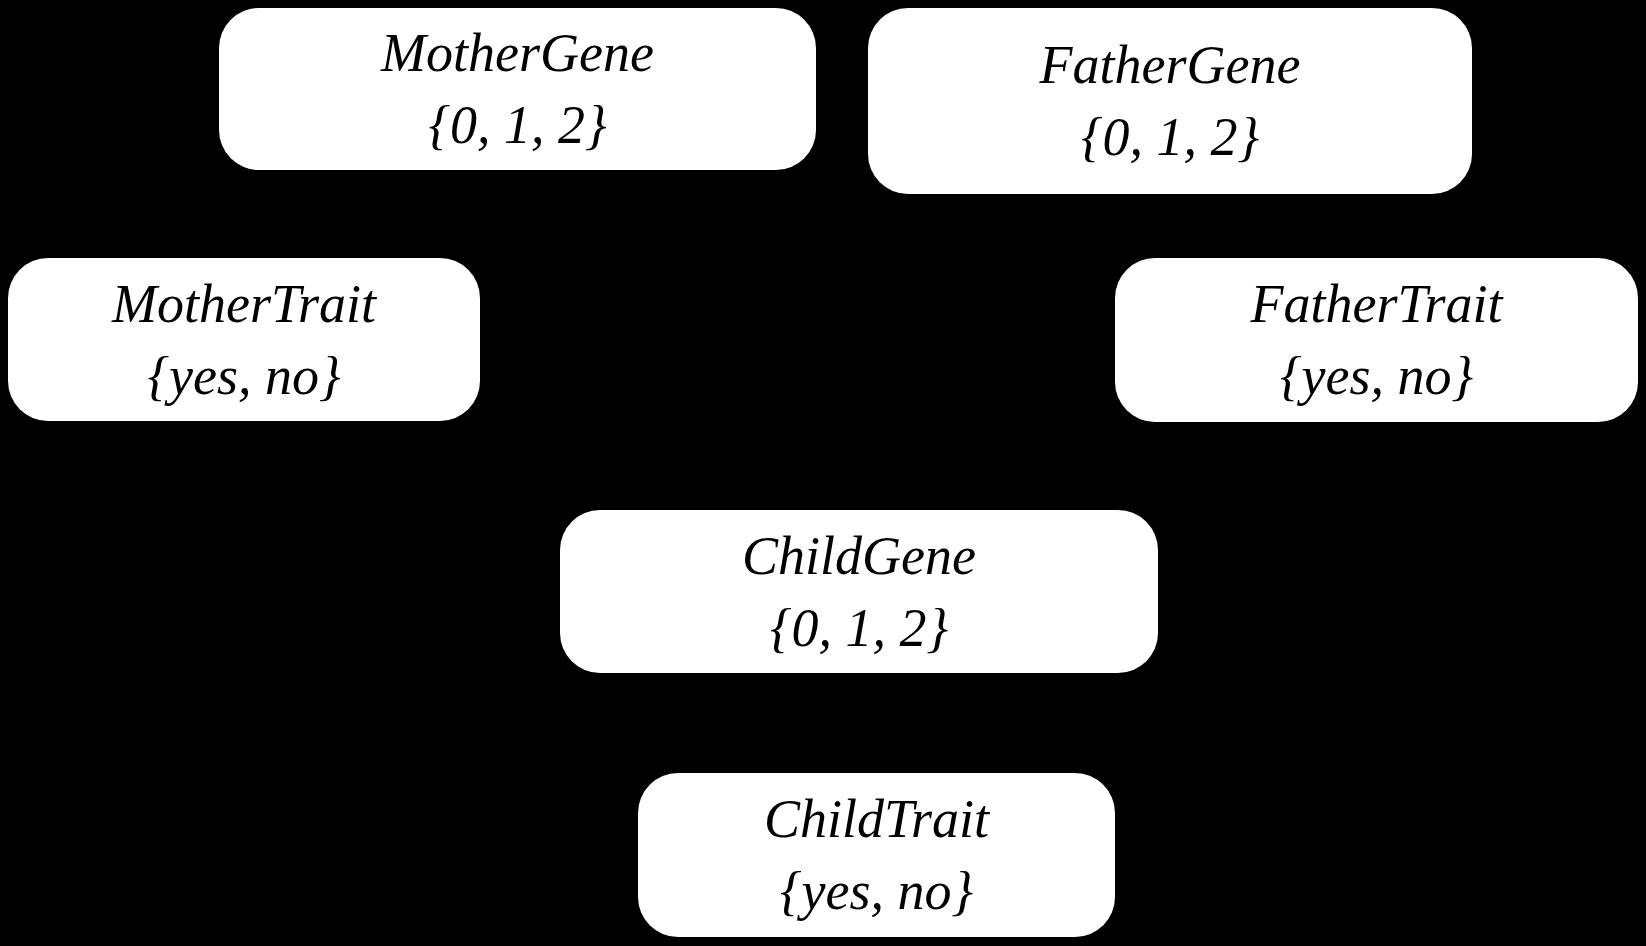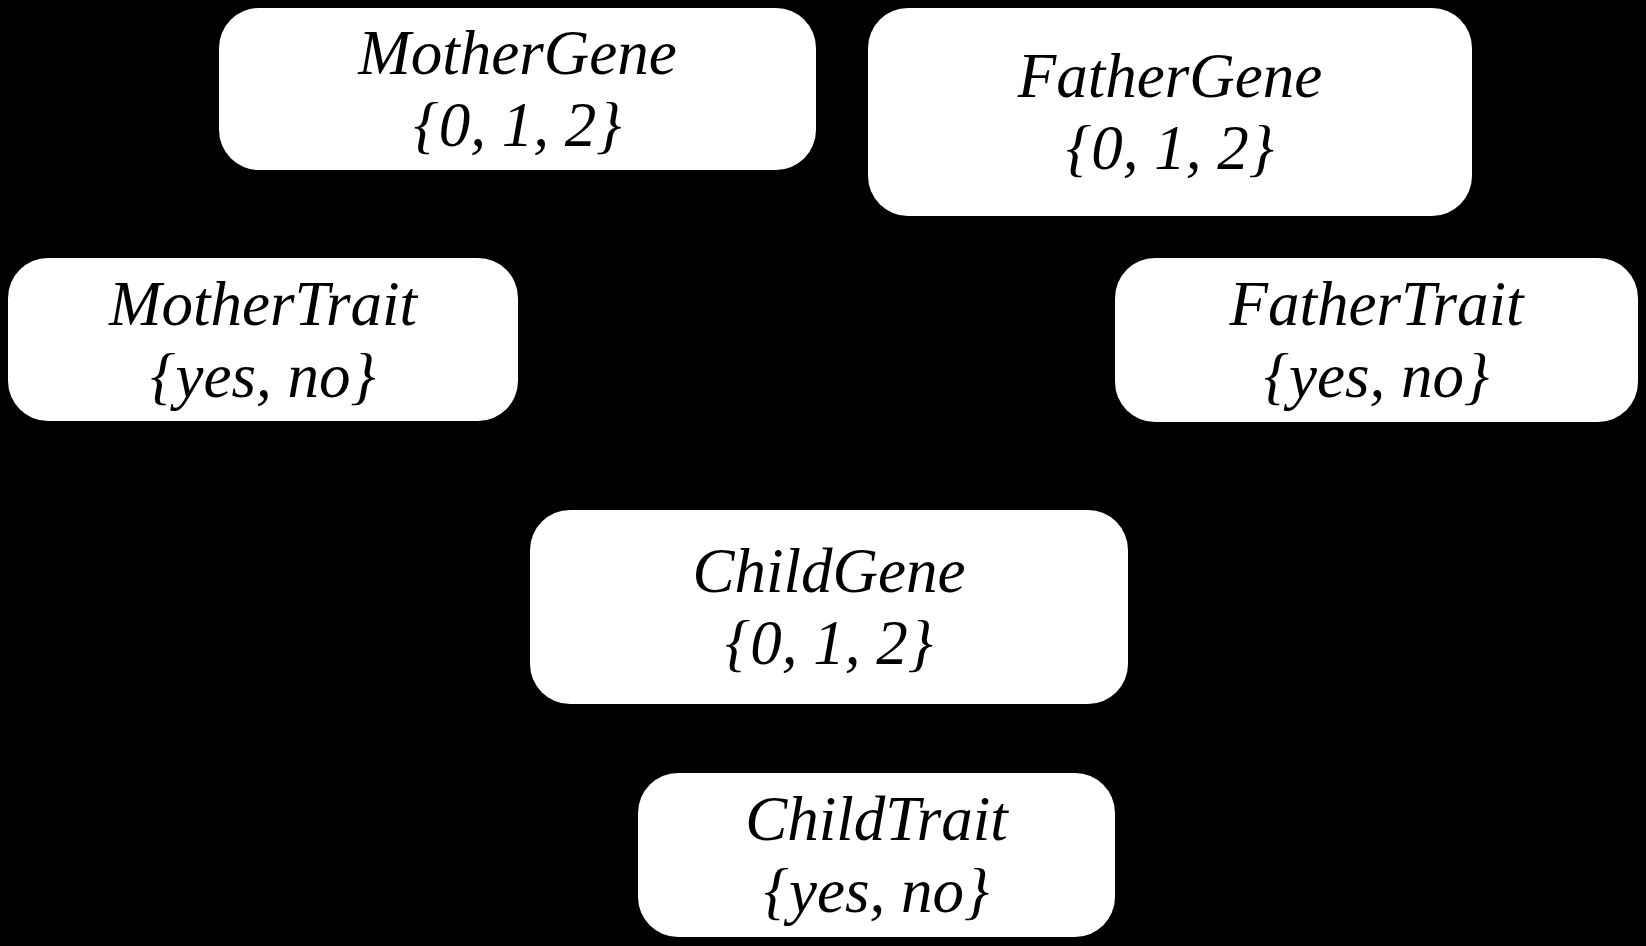--- a/index.html
+++ b/index.html
@@ -19,33 +19,33 @@
     position: absolute;
     background: var(--node-fill, #ffffff);
     color: var(--node-text, #000000);
     border-radius: 40px;
     display: flex;
     flex-direction: column;
     align-items: center;
     justify-content: center;
     text-align: center;
     font-style: italic;
-    font-size: 63px;
+    font-size: 54px;
     line-height: 72px;
     white-space: nowrap;
   }
   .node-title, .node-domain {
     display: block;
   }
   
   .n-mother-gene  { left: 219px;  top: 8px;   width: 597px; height: 162px; }
-  .n-father-gene  { left: 868px;  top: 8px;   width: 604px; height: 208px; }
-  .n-mother-trait { left: 8px;    top: 258px;  width: 510px; height: 163px; font-style: italic; }
+  .n-father-gene  { left: 868px;  top: 8px;   width: 604px; height: 186px; }
+  .n-mother-trait { left: 8px;    top: 258px;  width: 472px; height: 163px; font-style: italic; }
   .n-father-trait { left: 1115px; top: 258px;  width: 523px; height: 164px; align-items: center; }
-  .n-child-gene   { left: 530px;  top: 510px;  width: 598px; height: 194px; }
+  .n-child-gene   { left: 560px;  top: 510px;  width: 598px; height: 163px; }
   .n-child-trait  { left: 606px;  top: 773px;  width: 477px; height: 164px; margin-left: 32px; }
 </style>
 </head>
 <body>
 
 <div class="canvas">
 
   <div class="node n-mother-gene">
     <span class="node-title">MotherGene</span>
     <span class="node-domain">{0, 1, 2}</span>

